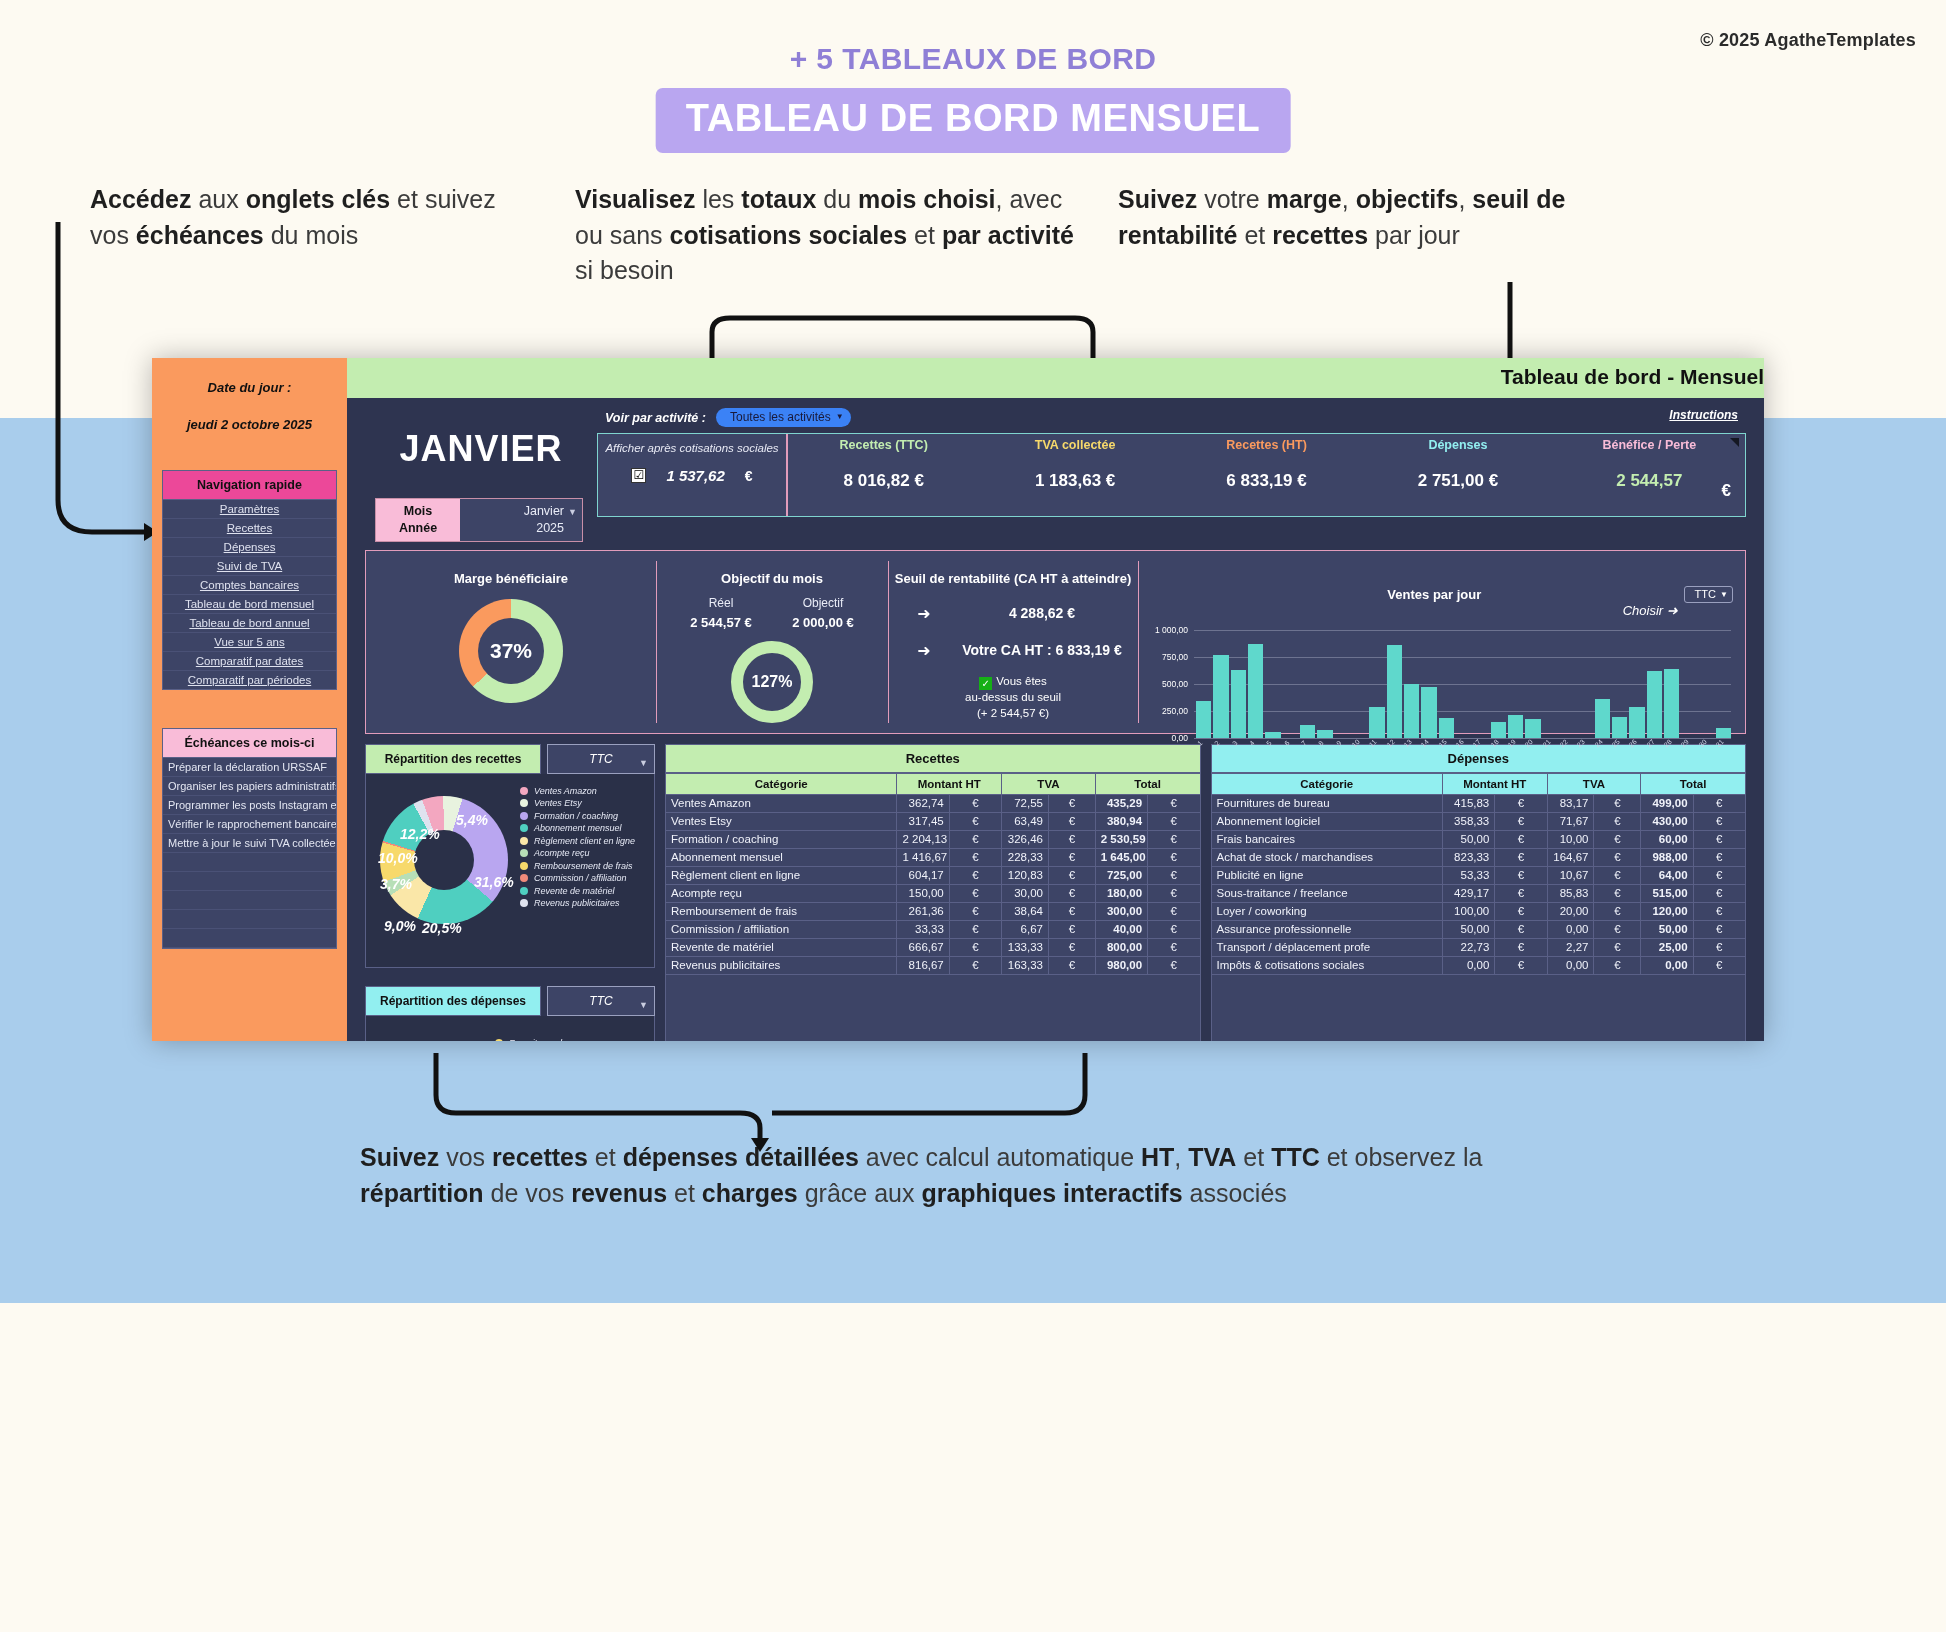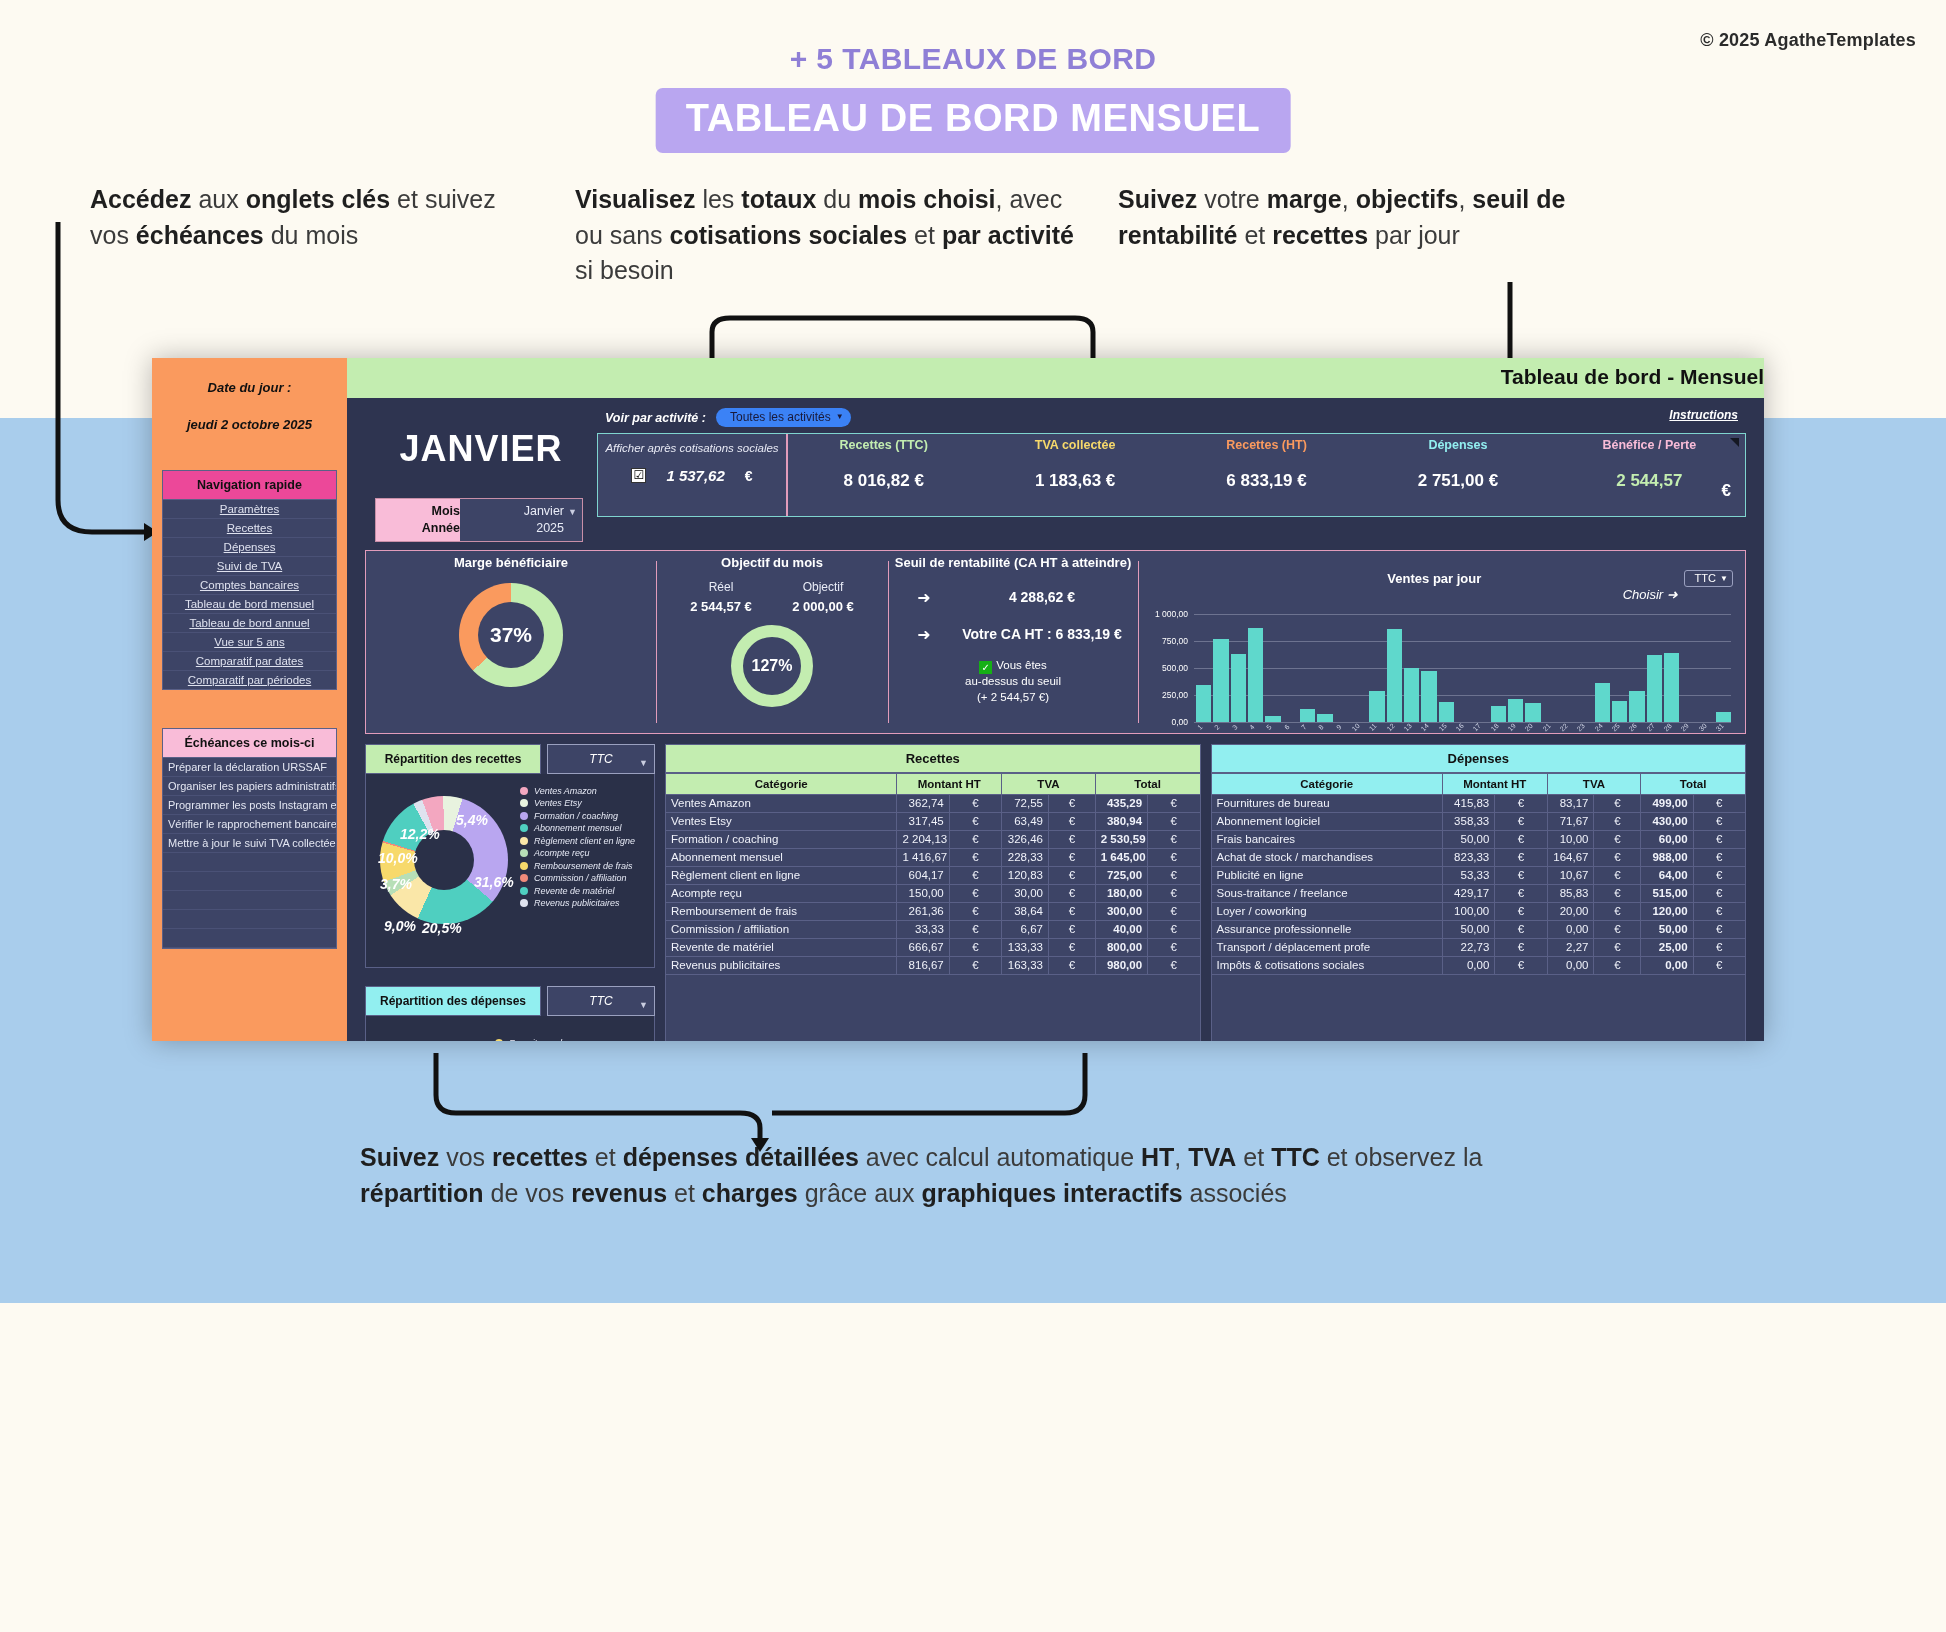--- a/index.html
+++ b/index.html
@@ -109,21 +109,21 @@
   .month-name {
     color: #fff; font-size: 36px; font-weight: bold; letter-spacing: 1px;
     text-align: center; padding-left: 8px;
   }
   .month-sel {
     margin: 28px 0 0 14px; display: flex; border: 1px solid #c88fa8;
     width: 208px;
   }
   .month-sel .lbl {
     background: #f9bcd8; color: #111; font-size: 12.5px; font-weight: bold;
-    width: 84px; text-align: right; padding: 4px 0; line-height: 1.35;
+    width: 84px; text-align: center; padding: 4px 0; line-height: 1.35;
   }
   .month-sel .vals {
     flex: 1; background: #3d4466; color: #e9ecf7; font-size: 12.5px;
     text-align: right; padding: 4px 18px 4px 0; line-height: 1.35; position: relative;
   }
   .month-sel .caret {
     position:absolute; right: 5px; top: 7px; color: #c9cde0; font-size: 9px;
   }
 
   .kpi-wrap { flex: 1; position: relative; }
@@ -168,21 +168,21 @@
   .kpi-cell.benef .k-val { color: #c3edb0; }
   .benef-eur { position: absolute; right: 14px; top: 47px; color:#fff; font-size: 17px; font-weight: bold;}
   .corner-mark { position: absolute; right: 6px; top: 4px; width: 0;height:0;
      border-left: 9px solid transparent; border-top: 9px solid #151823; }
 
   
   .mid {
     margin: 8px 18px 0 18px; border: 1px solid #e29cbb; background: #3d4466;
     height: 184px; display: flex; position: relative;
   }
-  .mid-col { position: relative; padding-top: 4px; }
+  .mid-col { position: relative; padding-top: 20px; }
   .mid-col + .mid-col::before {
     content:""; position:absolute; left: 0; top: 10px; bottom: 10px; width: 1px; background: #e29cbb;
   }
   .mid-title { text-align: center; color: #fff; font-size: 13px; font-weight: bold; }
   .c-marge { width: 290px; flex: 0 0 290px; }
   .c-obj   { width: 232px; flex: 0 0 232px; }
   .c-seuil { width: 250px; flex: 0 0 250px; }
   .c-ventes{ flex: 1; }
 
   .donut-wrap { display:flex; justify-content:center; margin-top: 13px; }

